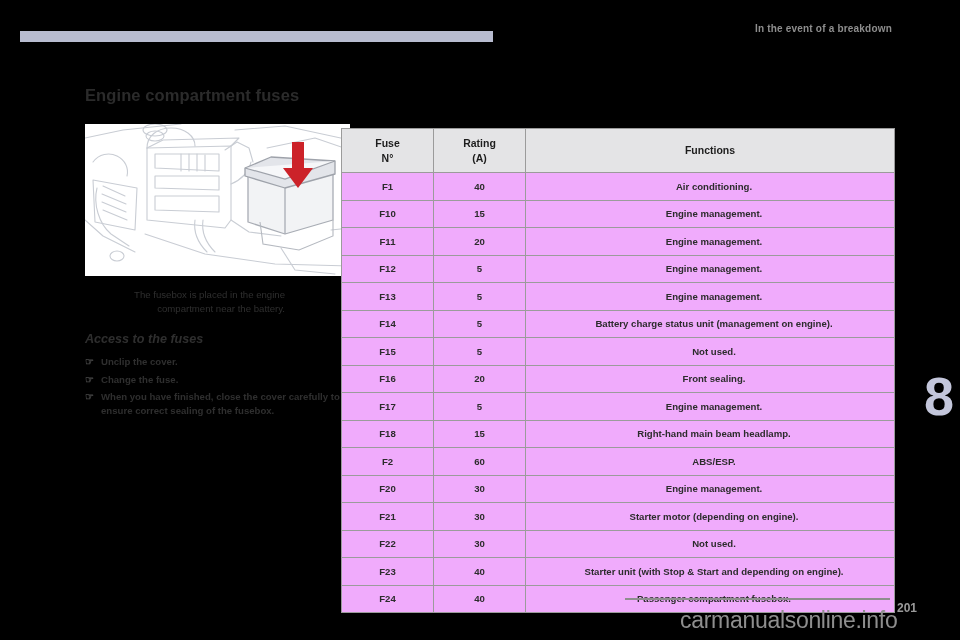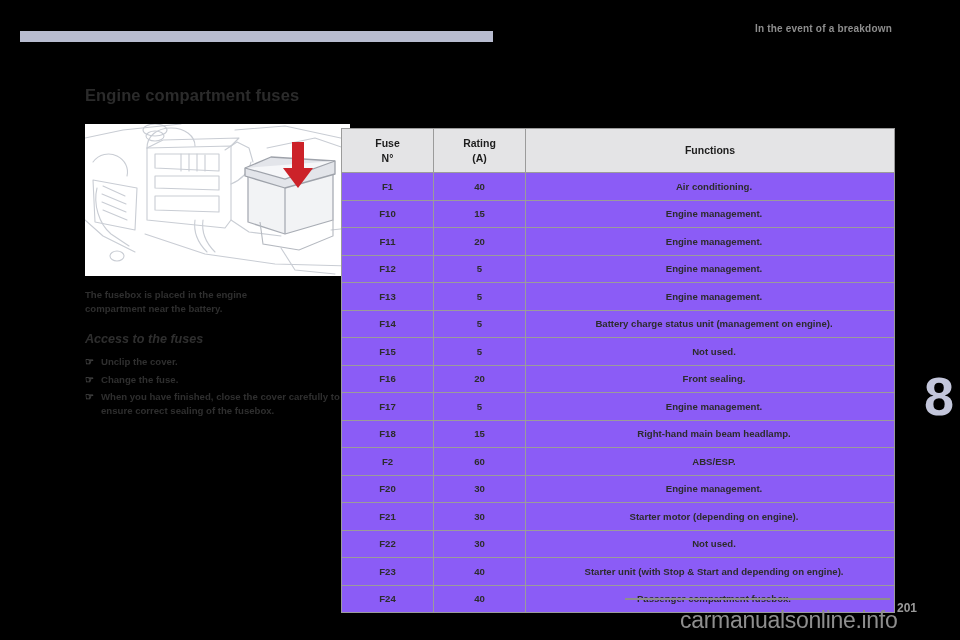--- a/index.html
+++ b/index.html
@@ -76,25 +76,26 @@
     height: 152px;
     background: #000;
     position: relative;
     overflow: hidden;
     margin-bottom: 12px;
   }
   #illustration svg { display: block; }
 
   #caption {
     font-size: 9.6px;
-    font-weight: bold;
+    font-weight: normal;
     color: #2f2f2f;
     line-height: 1.42;
     margin-bottom: 17px;
     width: 200px;
+    text-align: right;
   }
 
   #section-heading {
     font-size: 12.6px;
     font-weight: bold;
     color: #2f2f2f;
     margin-bottom: 9px;
     font-style: italic;
   }
 
@@ -135,21 +136,21 @@
   #fuse-table thead th {
     background: #e4e4e6;
     color: #1d1d1d;
     font-size: 10.5px;
     font-weight: bold;
     height: 44px;
     line-height: 1.35;
   }
 
   #fuse-table tbody td {
-    background: #8b5cf6;
+    background: #f0abfc;
     color: #2c2c2c;
     font-size: 9.6px;
     font-weight: bold;
     height: 27.5px;
   }
 
   td.col-fn, th.col-fn-head { }
   td.col-fn {
     text-align: left;
     padding-left: 8px;

